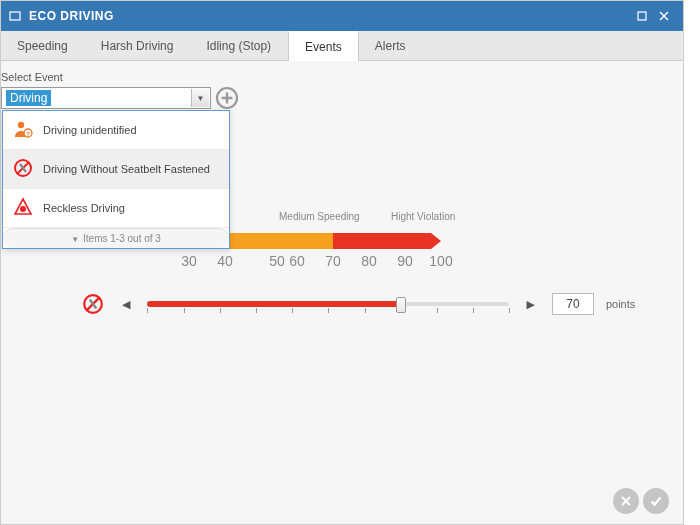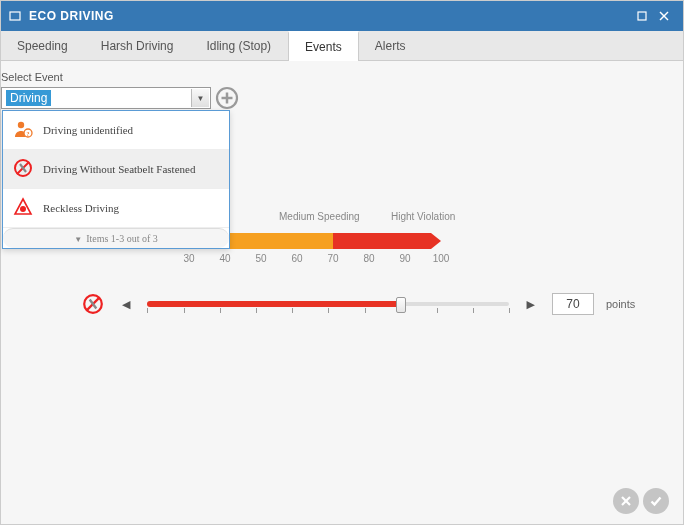--- a/index.html
+++ b/index.html
@@ -102,21 +102,20 @@
   }
   .dropdown {
     position: absolute;
     top: 22px;
     left: 0;
     width: 228px;
     background: #fff;
     border: 1px solid #5a9bd5;
     box-shadow: 0 2px 6px rgba(0,0,0,0.15);
     z-index: 50;
-    font-family: Liberation Serif, serif;
   }
   .dd-item {
     display: flex; align-items: center;
     padding: 8px 10px;
     gap: 10px;
     font-size: 11px;
     color: #444;
     cursor: pointer;
     border-bottom: 1px solid #eee;
   }
@@ -142,21 +141,21 @@
     margin-top: 4px;
   }
   .gseg { position: absolute; top: 0; height: 16px; }
   .gseg.green { left: 72px; width: 36px; background: #6db33f;
     clip-path: polygon(0 50%, 10px 0, 100% 0, 100% 100%, 10px 100%);
   }
   .gseg.orange { left: 108px; width: 144px; background: #f6a020; }
   .gseg.red { left: 252px; width: 108px; background: #e73224;
     clip-path: polygon(0 0, calc(100% - 10px) 0, 100% 50%, calc(100% - 10px) 100%, 0 100%);
   }
-  .ticks { position: relative; width: 360px; height: 14px; margin-top:4px; font-size:10px; color:#888; }
+  .ticks { position: relative; width: 360px; height: 14px; margin-top:4px; font-size:14px; color:#888; }
   .tick { position: absolute; transform: translateX(-50%); }
   .slider-row {
     display: flex; align-items: center; gap: 12px; margin-top: 26px;
     padding-left: 0px;
   }
   .slider-icon { width:24px; display:flex; justify-content:center; }
   .arrow { font-size: 11px; color: #555; cursor: pointer; padding: 0 5px; }
   .slider-track {
     position: relative;
     width: 362px;
@@ -287,21 +286,21 @@
         <span class="gl-high">Hight Violation</span>
       </div>
       <div class="gauge-bar">
         <div class="gseg green"></div>
         <div class="gseg orange"></div>
         <div class="gseg red"></div>
       </div>
       <div class="ticks">
         <span class="tick" style="left:108px">30</span>
         <span class="tick" style="left:144px">40</span>
-        <span class="tick" style="left:180px">50</span>
+        <span class="tick" style="left:196px">50</span>
         <span class="tick" style="left:216px">60</span>
         <span class="tick" style="left:252px">70</span>
         <span class="tick" style="left:288px">80</span>
         <span class="tick" style="left:324px">90</span>
         <span class="tick" style="left:360px">100</span>
       </div>
 
       <div class="slider-row">
         <span class="slider-icon">
           <svg width="22" height="22" viewBox="0 0 20 20">

